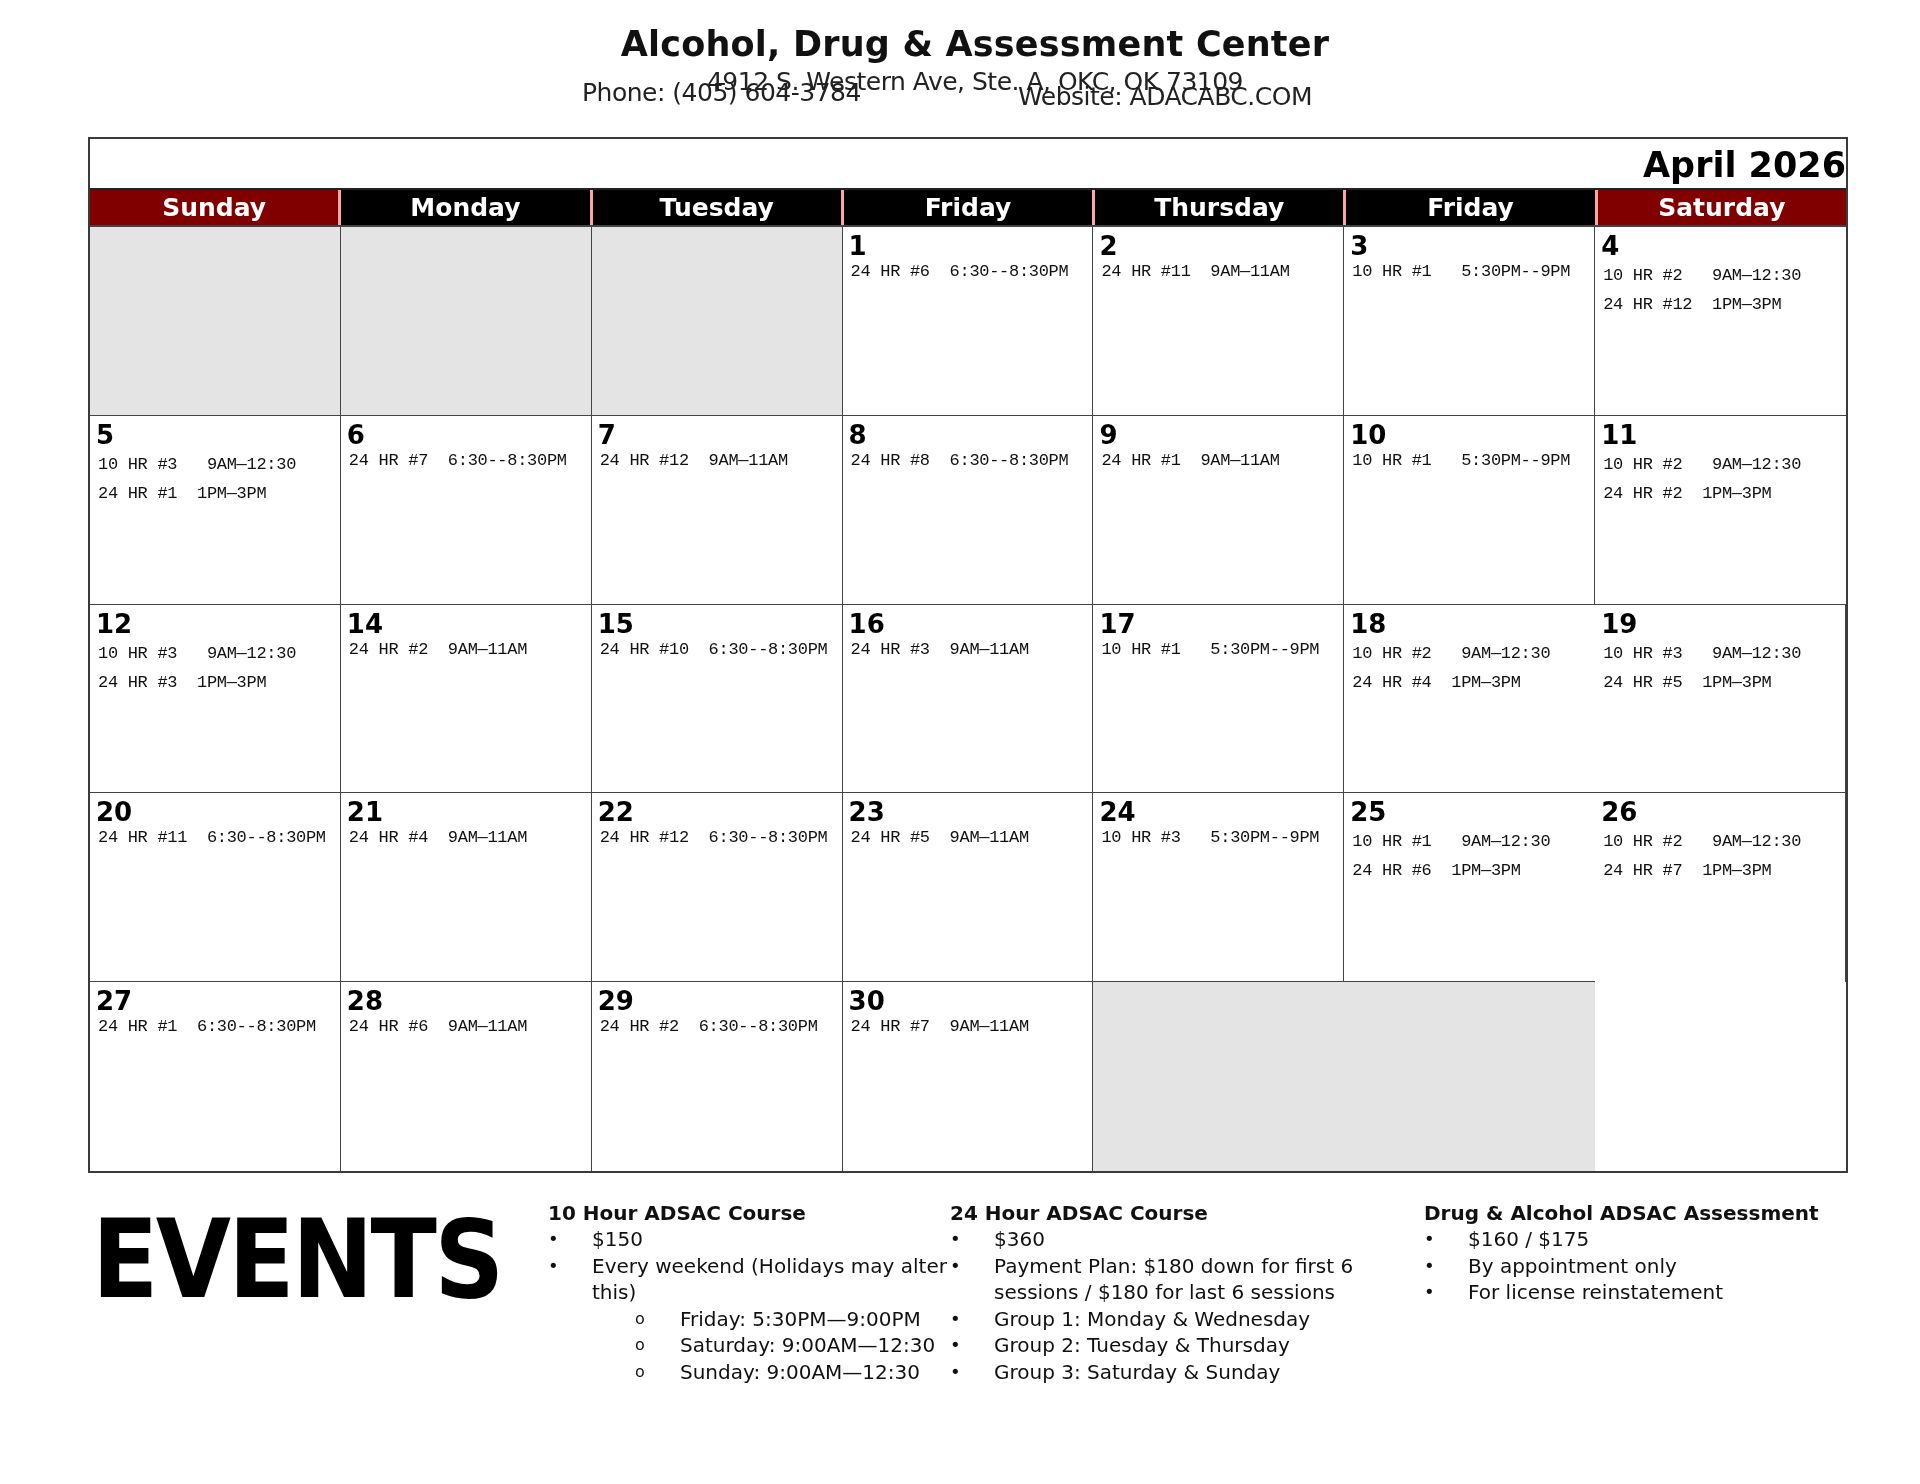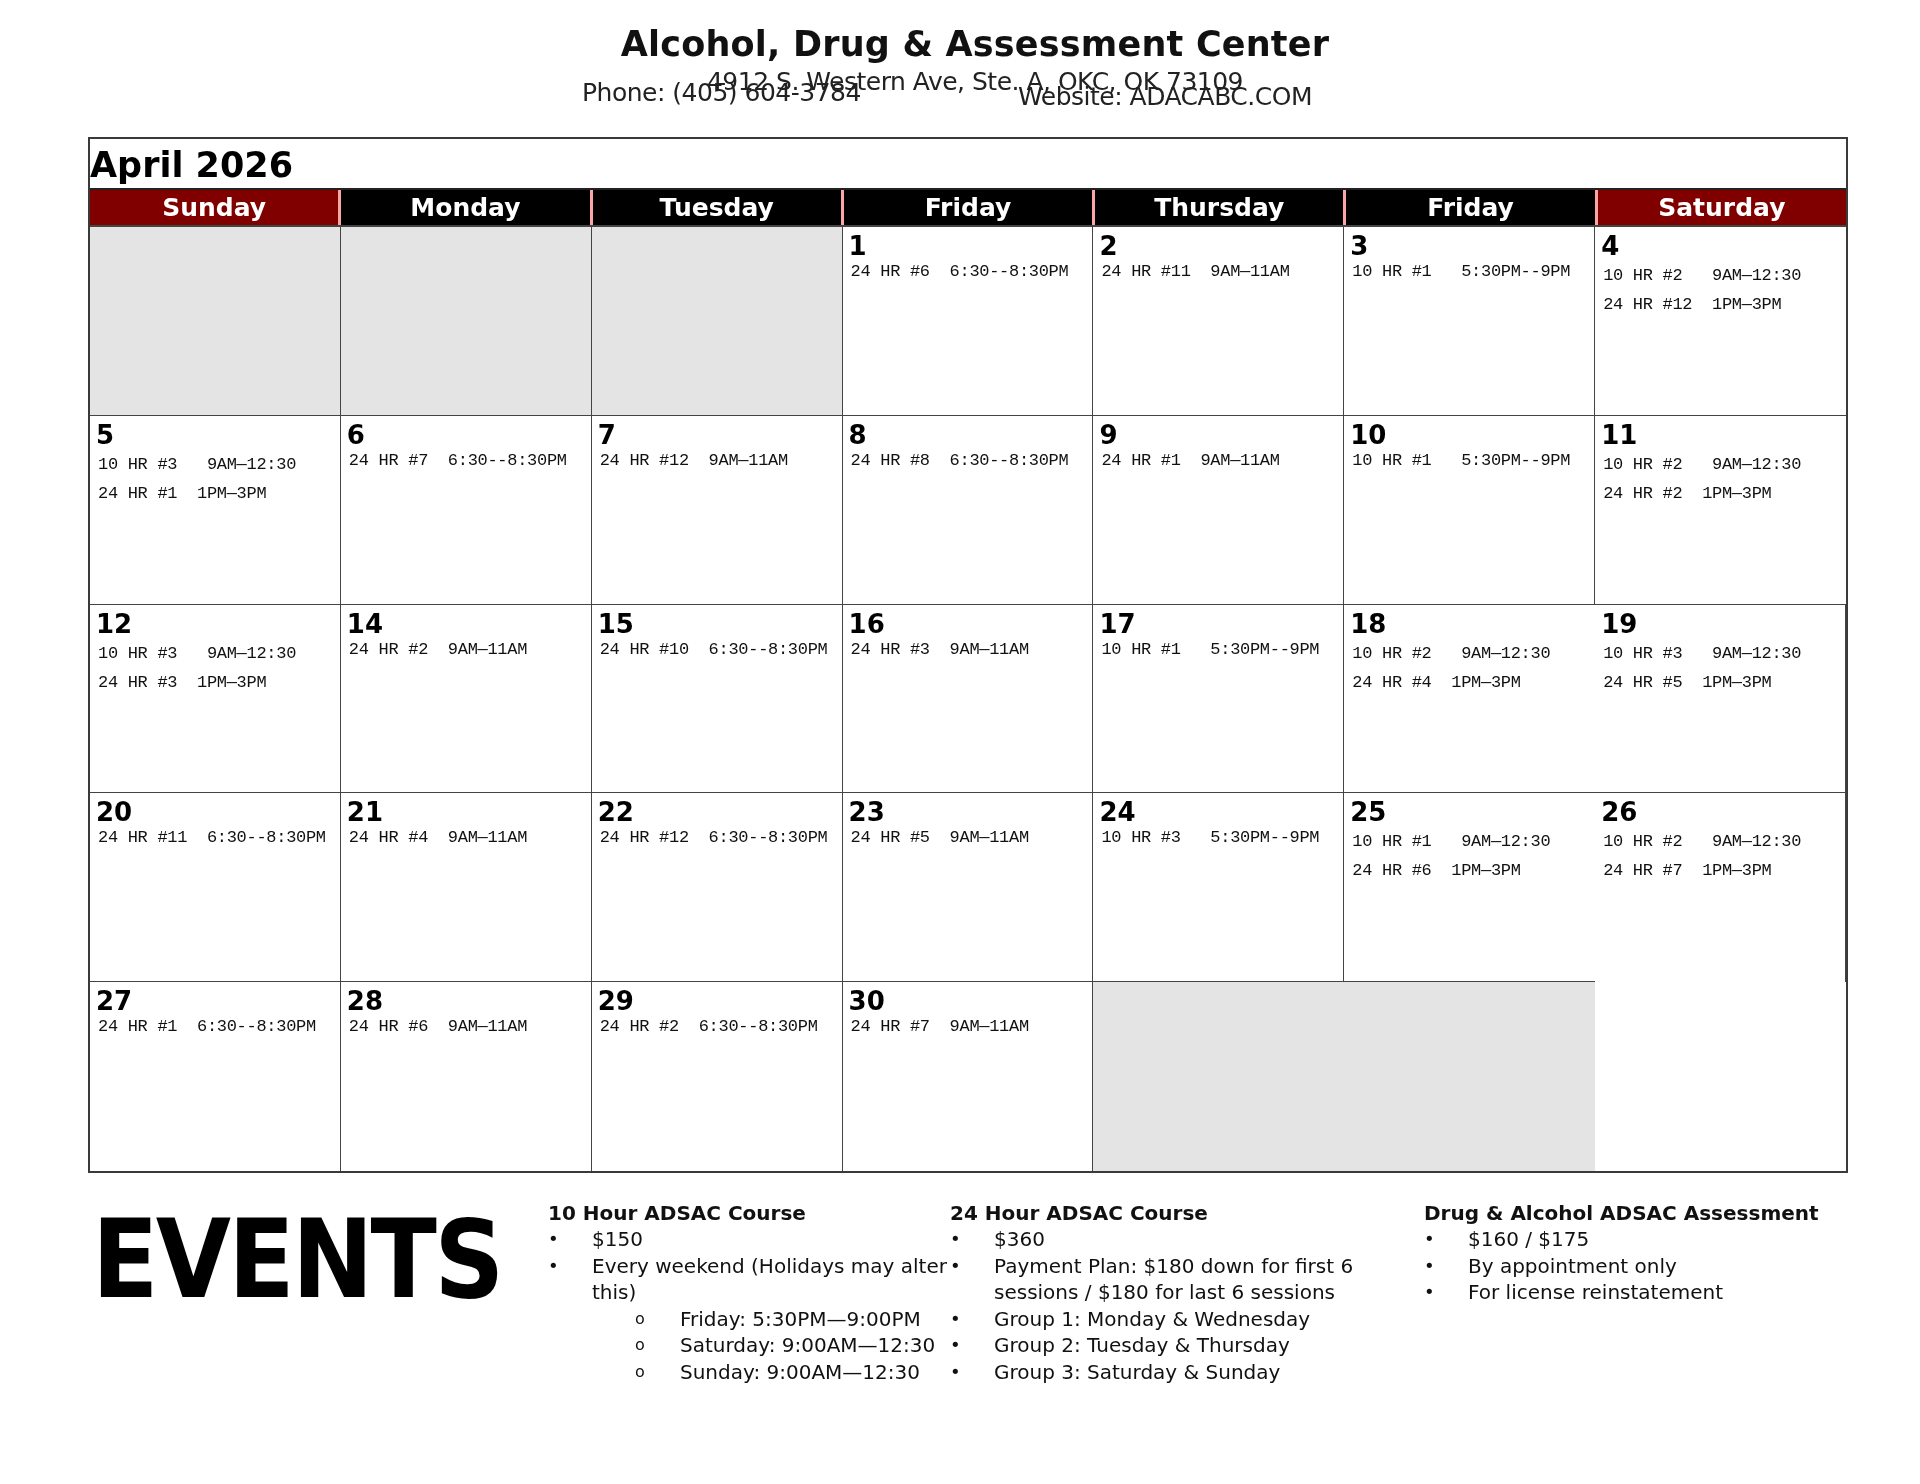--- a/index.html
+++ b/index.html
@@ -12,21 +12,21 @@
     .org-address { font-family: "DejaVu Sans", sans-serif; font-size: 25px; line-height: 32px;
                    color: #222; margin-left: 30px; letter-spacing: -0.5px; }
     .org-contact { position: absolute; top: 78px; left: 0; width: 1920px; height: 34px;
                    font-family: "DejaVu Sans", sans-serif; font-size: 25px; color: #222; letter-spacing: -0.5px; }
     .org-phone { position: absolute; left: 582px; top: 0; }
     .org-website { position: absolute; left: 1018px; top: 4px; }
 
     .calendar { position: absolute; left: 88px; top: 137px; width: 1760px; height: 1036px;
                 border: 2px solid #3a3a3a; box-sizing: border-box; }
     .month-title { position: absolute; left: 0; top: 0; width: 100%; height: 49px;
-                   text-align: left; font-family: "DejaVu Sans", sans-serif; font-weight: bold;
+                   text-align: right; font-family: "DejaVu Sans", sans-serif; font-weight: bold;
                    font-size: 35px; line-height: 52px; }
     .day-header-row { position: absolute; left: 0; top: 49px; width: 100%; height: 35px;
                       display: flex; border-top: 2px solid #222; border-bottom: 2px solid #444; box-sizing: content-box; }
     .day-header { flex: 1; color: #fff; text-align: center; font-family: "DejaVu Sans", sans-serif;
                   font-weight: bold; font-size: 25px; line-height: 36px; border-right: 3px solid #fca5a5; }
     .day-header:last-child { border-right: none; }
 
     .grid { position: absolute; left: 0; top: 88px; width: 100%; height: 944px;
             display: grid; grid-template-columns: repeat(7, 1fr); grid-template-rows: repeat(5, 1fr); }
     .cell { border-right: 1.5px solid #444; border-bottom: 1.5px solid #444; position: relative;

